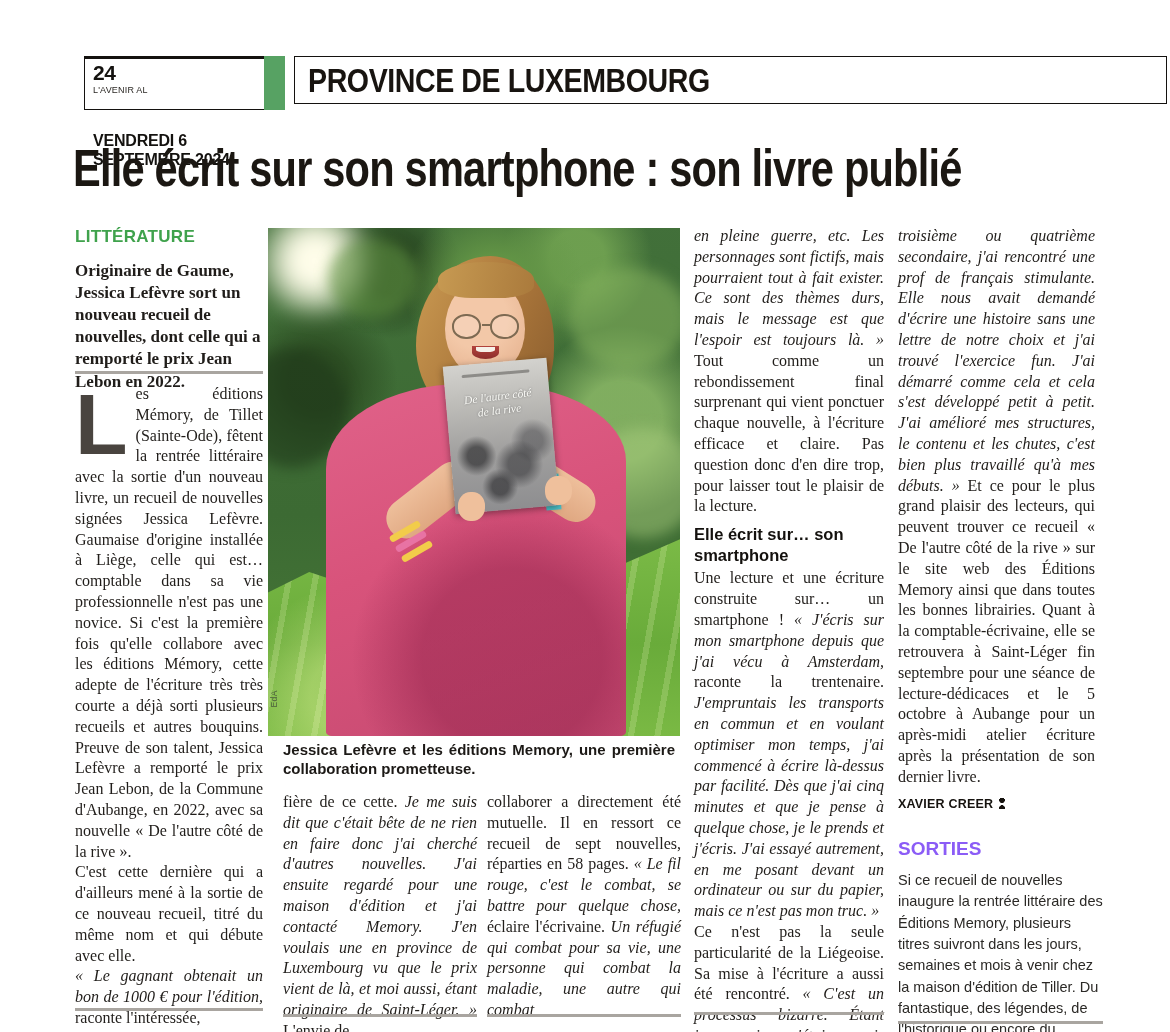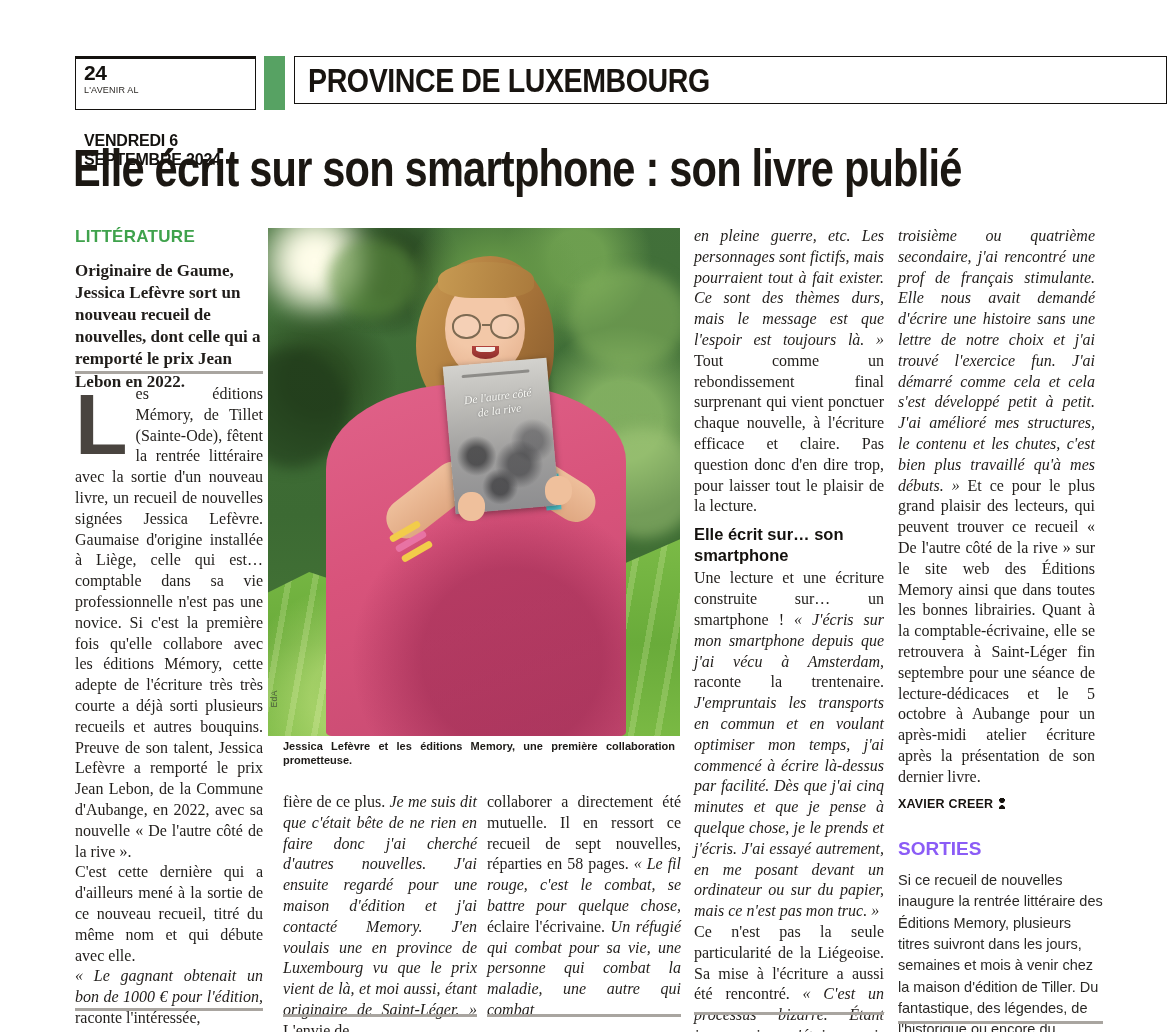--- a/index.html
+++ b/index.html
@@ -1,19 +1,19 @@
 <!DOCTYPE html>
 <html lang="fr"><head>
 <meta charset="utf-8">
 <style>
   html,body{margin:0;padding:0;background:#e8e8e8;}
   .page{position:relative;width:1170px;height:1032px;background:#ffffff;margin:0 auto;
         font-family:"Liberation Serif",serif;color:#1e1c1a;overflow:hidden;}
   
-  .mast-box{position:absolute;left:75px;top:56px;width:181px;height:54px;
+  .mast-box{position:absolute;left:84px;top:56px;width:181px;height:54px;
             border:1.5px solid #14120f;border-top:3.5px solid #14120f;padding:3px 0 0 8px;
             font-family:"Liberation Sans",sans-serif;box-sizing:border-box;}
   .mast-num{font-size:21px;font-weight:bold;line-height:1;color:#14120f;letter-spacing:-.5px;}
   .mast-ed{font-size:9px;line-height:1.25;color:#2a2723;margin-top:2px;letter-spacing:.2px;}
   .mast-date{font-size:16px;font-weight:bold;line-height:1.15;color:#14120f;letter-spacing:-.2px;margin-top:36px;}
   .sec-bar{position:absolute;left:264px;top:56px;width:21px;height:54px;}
   .sec-box{position:absolute;left:294px;top:56px;width:873px;height:48px;
            border:1.5px solid #14120f;box-sizing:border-box;display:flex;align-items:center;padding-left:13px;}
   .sec-title{font-family:"Liberation Sans",sans-serif;font-weight:bold;font-size:34px;color:#181410;
              display:inline-block;transform:scaleX(.84);transform-origin:0 50%;white-space:nowrap;letter-spacing:-.5px;}
@@ -86,21 +86,21 @@
        radial-gradient(circle at 45% 84%, rgba(35,35,38,.6) 0 8px, rgba(0,0,0,0) 18px),
        radial-gradient(circle at 80% 55%, rgba(70,70,74,.5) 0 10px, rgba(0,0,0,0) 22px),
        linear-gradient(180deg,#d3d2ce 0%,#bcbbb7 28%,#a2a1a0 58%,#8e8e90 100%);}
   .book-title{font-family:"Liberation Serif",serif;font-style:italic;color:#fbfbf7;font-size:11.5px;
      line-height:1.25;text-align:center;padding-top:27px;transform:rotate(-2deg);text-shadow:0 0 2px rgba(90,90,90,.8);}
   .book-top-line{position:absolute;left:18px;top:10px;width:68px;height:3px;background:rgba(90,88,84,.55);border-radius:2px;}
   .bookmark{position:absolute;left:277px;top:246px;width:15px;height:36px;background:#4cc3cb;transform:rotate(-5deg);}
   .photo-credit{position:absolute;left:269px;top:690px;color:#3f4a38;font-family:"Liberation Sans",sans-serif;
      font-size:8.5px;writing-mode:vertical-rl;transform:rotate(180deg);letter-spacing:.5px;opacity:.85;}
   .caption{position:absolute;left:283px;top:740px;width:392px;font-family:"Liberation Sans",sans-serif;
-     font-weight:bold;font-size:11px;line-height:1.27;color:#1c1916;text-align:justify;}
+     font-weight:bold;font-size:15px;line-height:1.27;color:#1c1916;text-align:justify;}
 </style>
 </head>
 <body>
 
 <div class="page">
 
   <div class="mast-box">
     <div class="mast-num">24</div>
     <div class="mast-ed">L'AVENIR AL</div>
     <div class="mast-date">VENDREDI 6 SEPTEMBRE 2024</div>
@@ -155,21 +155,21 @@
     <div class="hand" style="left:190px;top:264px;"></div>
     <div class="hand" style="left:277px;top:248px;"></div>
     <div class="band" style="left:120px;top:300px;background:#f2cc4a;transform:rotate(-30deg);"></div>
     <div class="band" style="left:126px;top:310px;background:#e873a4;transform:rotate(-30deg);"></div>
     <div class="band" style="left:132px;top:320px;background:#f2cc4a;transform:rotate(-30deg);"></div>
   </div>
   <div class="photo-credit">EdA</div>
   <div class="caption">Jessica Lefèvre et les éditions Memory, une première collaboration prometteuse.</div>
 
   <div class="col" style="left:283px;top:792px;width:194px;">
-    <p><span>fière de ce plus. </span><span class="it">Je me suis dit que c'était bête de ne rien en faire donc j'ai cherché d'autres nouvelles. J'ai ensuite regardé pour une maison d'édition et j'ai contacté Memory. J'en voulais une en province de Luxembourg vu que le prix vient de là, et moi aussi, étant originaire de Saint-Léger. » </span><span>L'envie de</span></p>
+    <p><span>fière de ce cette. </span><span class="it">Je me suis dit que c'était bête de ne rien en faire donc j'ai cherché d'autres nouvelles. J'ai ensuite regardé pour une maison d'édition et j'ai contacté Memory. J'en voulais une en province de Luxembourg vu que le prix vient de là, et moi aussi, étant originaire de Saint-Léger. » </span><span>L'envie de</span></p>
   </div>
 
   <div class="col" style="left:487px;top:792px;width:194px;">
     <p><span>collaborer a directement été mutuelle. Il en ressort ce recueil de sept nouvelles, réparties en 58 pages. </span><span class="it">« Le fil rouge, c'est le combat, se battre pour quelque chose, </span><span>éclaire l'écrivaine. </span><span class="it">Un réfugié qui combat pour sa vie, une personne qui combat la maladie, une autre qui combat</span></p>
   </div>
 
   <div class="col" style="left:694px;top:226px;width:190px;">
     <p><span class="it">en pleine guerre, etc. Les personnages sont fictifs, mais pourraient tout à fait exister. Ce sont des thèmes durs, mais le message est que l'espoir est toujours là. » </span><span>Tout comme un rebondissement final surprenant qui vient ponctuer chaque nouvelle, à l'écriture efficace et claire. Pas question donc d'en dire trop, pour laisser tout le plaisir de la lecture.</span></p>
     <div class="subhead">Elle écrit sur… son smartphone</div>
     <p><span>Une lecture et une écriture construite sur… un smartphone ! </span><span class="it">« J'écris sur mon smartphone depuis que j'ai vécu à Amsterdam, </span><span>raconte la trentenaire. </span><span class="it">J'empruntais les transports en commun et en voulant optimiser mon temps, j'ai commencé à écrire là-dessus par facilité. Dès que j'ai cinq minutes et que je pense à quelque chose, je le prends et j'écris. J'ai essayé autrement, en me posant devant un ordinateur ou sur du papier, mais ce n'est pas mon truc. »</span></p>

